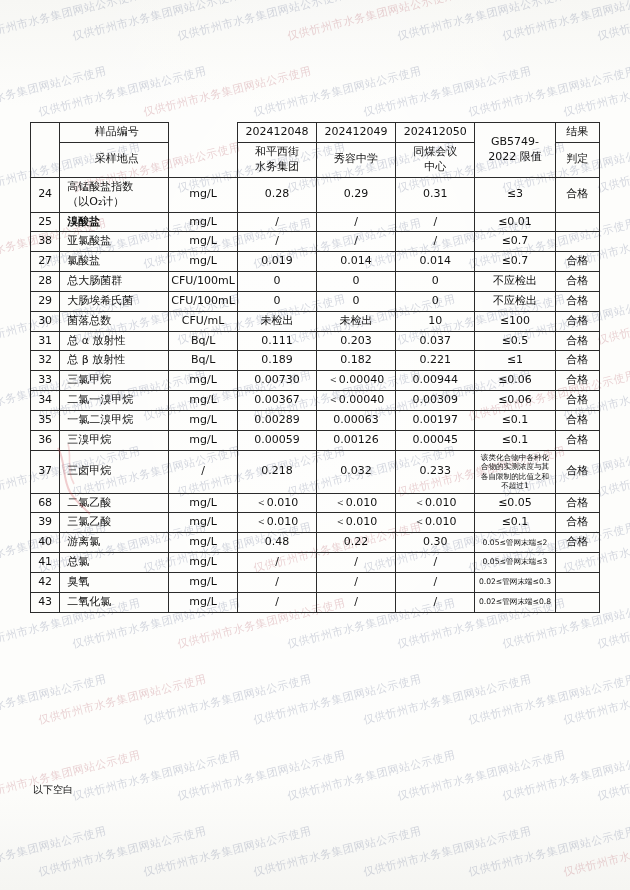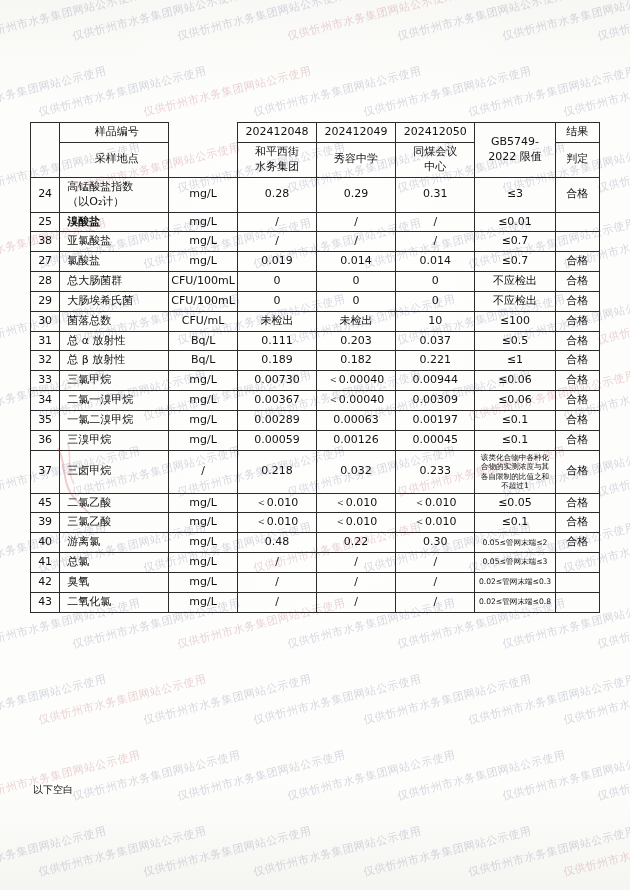--- a/index.html
+++ b/index.html
@@ -343,21 +343,21 @@
           <td class="c-idx">37</td>
           <td class="c-name" style="white-space:pre-line;">三卤甲烷</td>
           <td class="c-unit">/</td>
           <td class="c-val">0.218</td>
           <td class="c-val">0.032</td>
           <td class="c-val">0.233</td>
           <td class="c-lim tiny" style="padding:2px 4px;line-height:1.25;">该类化合物中各种化合物的实测浓度与其各自限制的比值之和不超过1</td>
           <td class="c-judge">合格</td>
         </tr>
         <tr>
-          <td class="c-idx">45</td>
+          <td class="c-idx">68</td>
           <td class="c-name" style="white-space:pre-line;margin-top:36px;">二氯乙酸</td>
           <td class="c-unit">mg/L</td>
           <td class="c-val">＜0.010</td>
           <td class="c-val">＜0.010</td>
           <td class="c-val">＜0.010</td>
           <td class="c-lim">≤0.05</td>
           <td class="c-judge">合格</td>
         </tr>
         <tr>
           <td class="c-idx">39</td>

